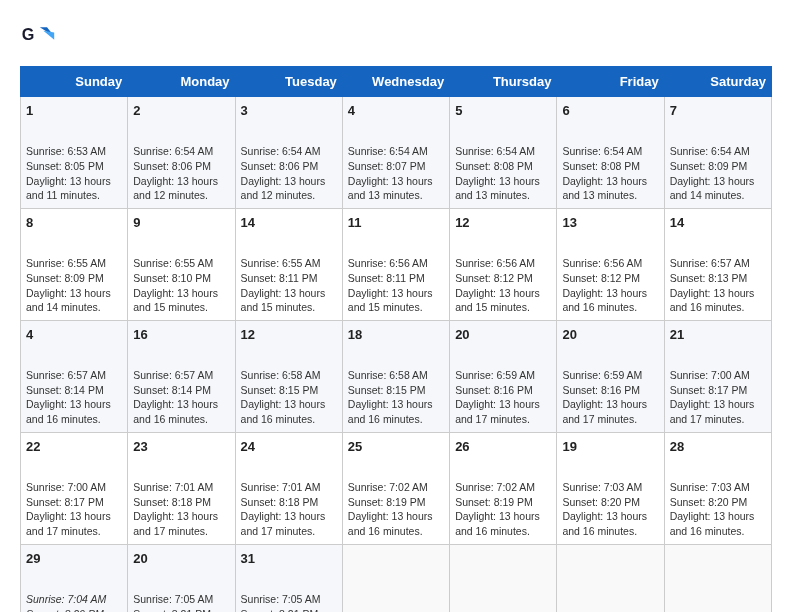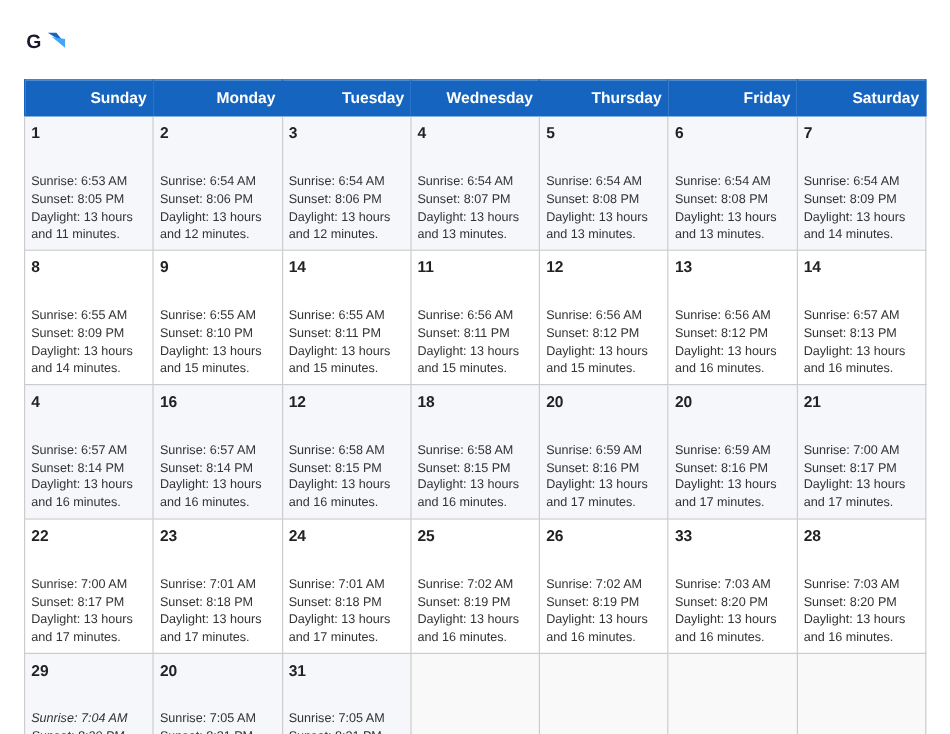--- a/index.html
+++ b/index.html
@@ -305,21 +305,21 @@
 and 16 minutes.</div>
         </td>
         <td>
           <span class="day-number">26</span>
           <div class="day-info" style="white-space: pre-line;">Sunrise: 7:02 AM
 Sunset: 8:19 PM
 Daylight: 13 hours
 and 16 minutes.</div>
         </td>
         <td>
-          <span class="day-number">33</span>
+          <span class="day-number">19</span>
           <div class="day-info" style="white-space: pre-line;">Sunrise: 7:03 AM
 Sunset: 8:20 PM
 Daylight: 13 hours
 and 16 minutes.</div>
         </td>
         <td>
           <span class="day-number">28</span>
           <div class="day-info" style="white-space: pre-line;">Sunrise: 7:03 AM
 Sunset: 8:20 PM
 Daylight: 13 hours

